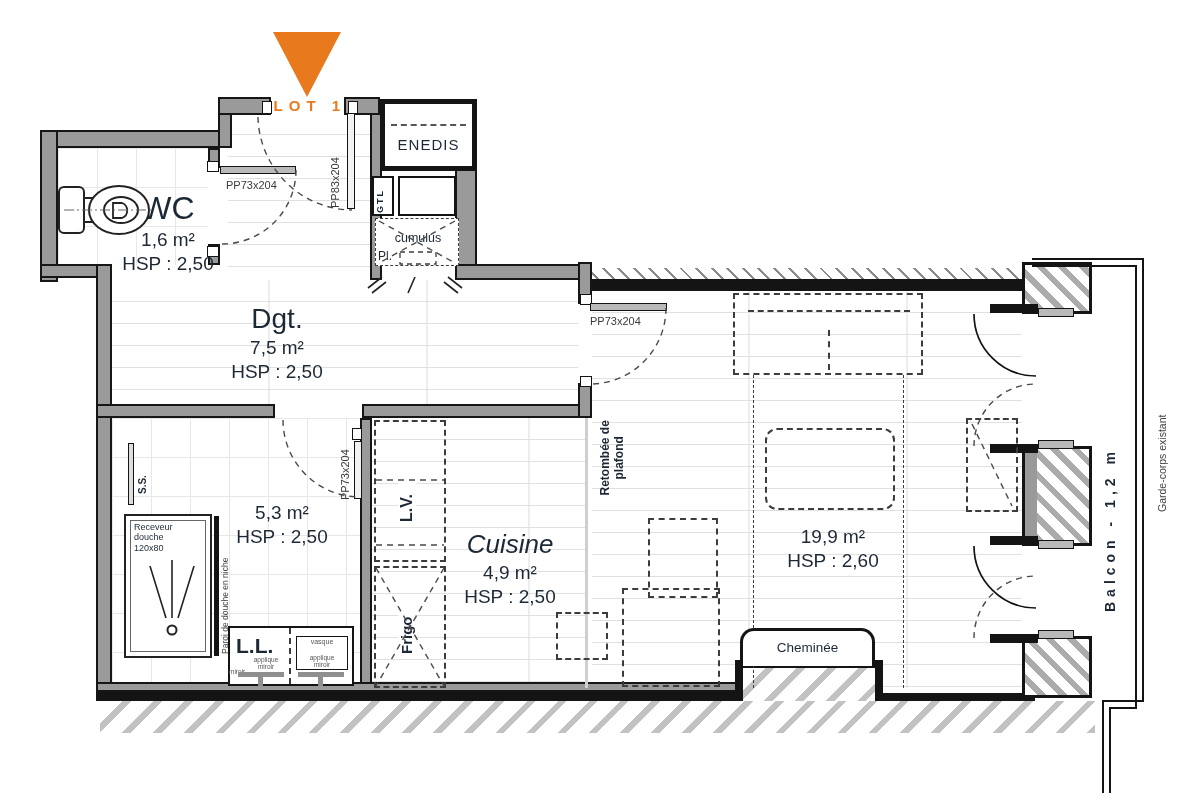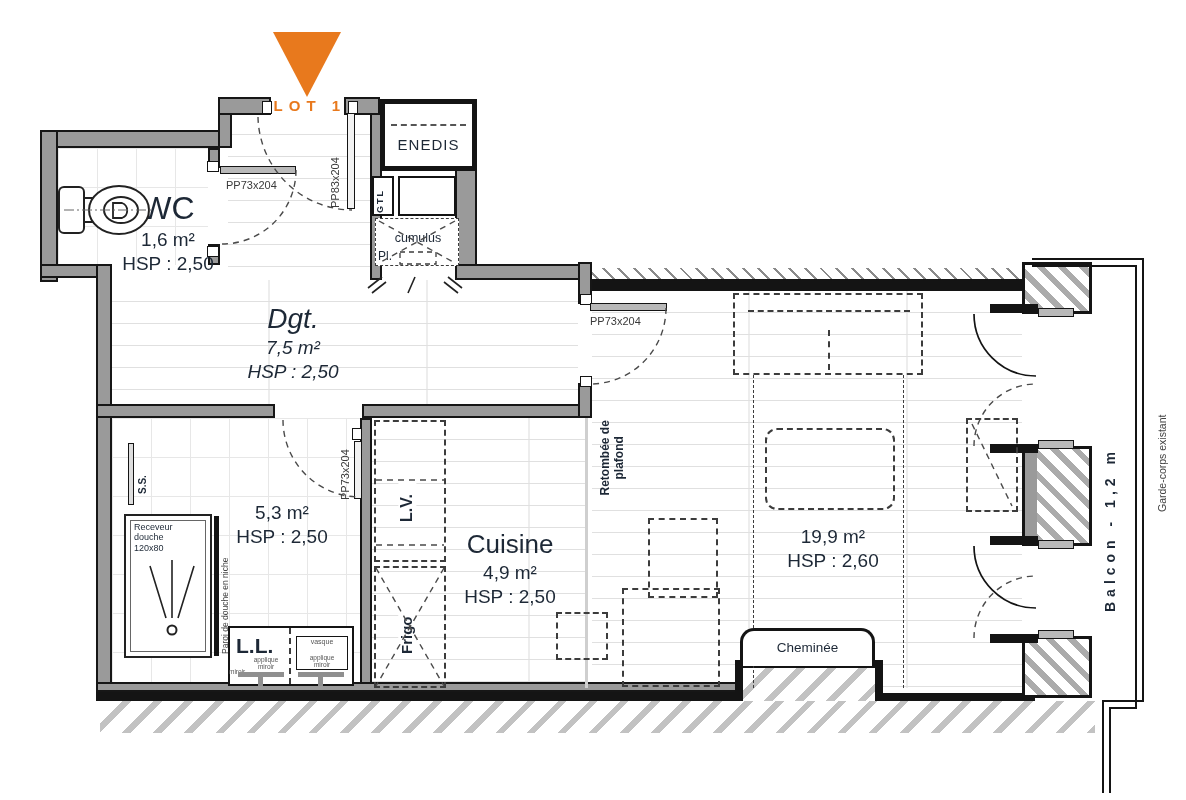--- a/index.html
+++ b/index.html
@@ -127,31 +127,31 @@
   <div class="sill" style="left:1038px;top:308px;width:36px;height:9px;"></div>
   <div class="sill" style="left:1038px;top:440px;width:36px;height:9px;"></div>
   <div class="sill" style="left:1038px;top:540px;width:36px;height:9px;"></div>
   <div class="sill" style="left:1038px;top:630px;width:36px;height:9px;"></div>
 
   <div class="lbl ctr" style="left:103px;top:190px;width:130px;">
     <div class="room-name" style="font-size:32px;">WC</div>
     <div class="room-sub">1,6 m²</div>
     <div class="room-sub">HSP : 2,50</div>
   </div>
-  <div class="lbl ctr" style="left:228px;top:303px;width:130px;font-style:italic;">
+  <div class="lbl ctr" style="left:212px;top:303px;width:130px;">
     <div class="room-name">Dgt.</div>
     <div class="room-sub">7,5 m²</div>
     <div class="room-sub">HSP : 2,50</div>
   </div>
   <div class="lbl ctr" style="left:217px;top:500px;width:130px;">
     <div class="room-sub">5,3 m²</div>
     <div class="room-sub">HSP : 2,50</div>
   </div>
   <div class="lbl ctr" style="left:445px;top:530px;width:130px;">
-    <div class="room-name" style="font-size:26px;">Cuisine</div>
+    <div class="room-name" style="font-size:26px;font-style:italic;">Cuisine</div>
     <div class="room-sub">4,9 m²</div>
     <div class="room-sub">HSP : 2,50</div>
   </div>
   <div class="lbl ctr" style="left:768px;top:524px;width:130px;">
     <div class="room-sub">19,9 m²</div>
     <div class="room-sub">HSP : 2,60</div>
   </div>
 
   <div class="lbl vup" style="left:137px;top:458px;height:36px;font-size:10px;font-weight:bold;">S.S.</div>
   <div class="abs" style="left:128px;top:443px;width:6px;height:62px;border:1.5px solid #141414;background:#ddd;"></div>

